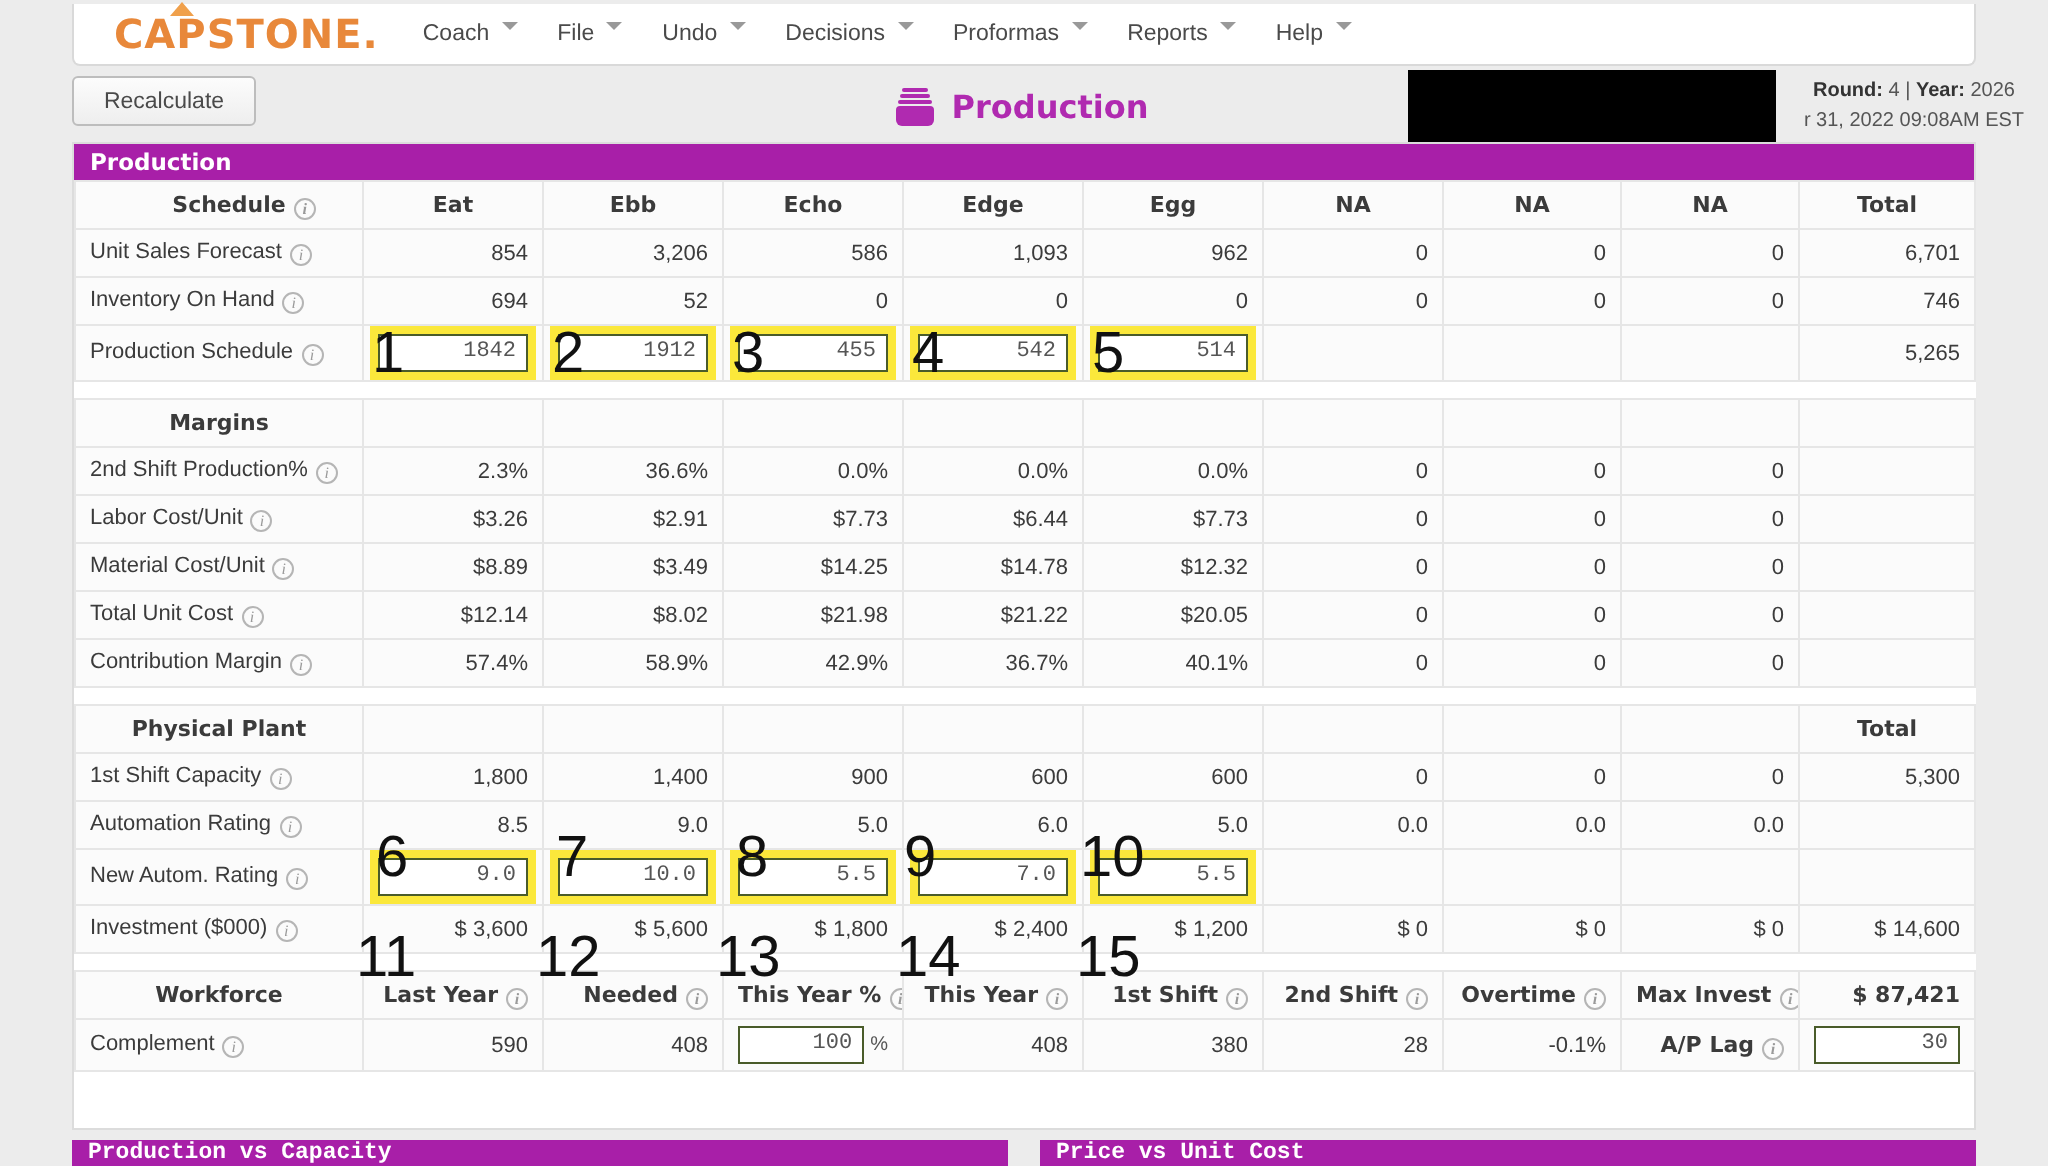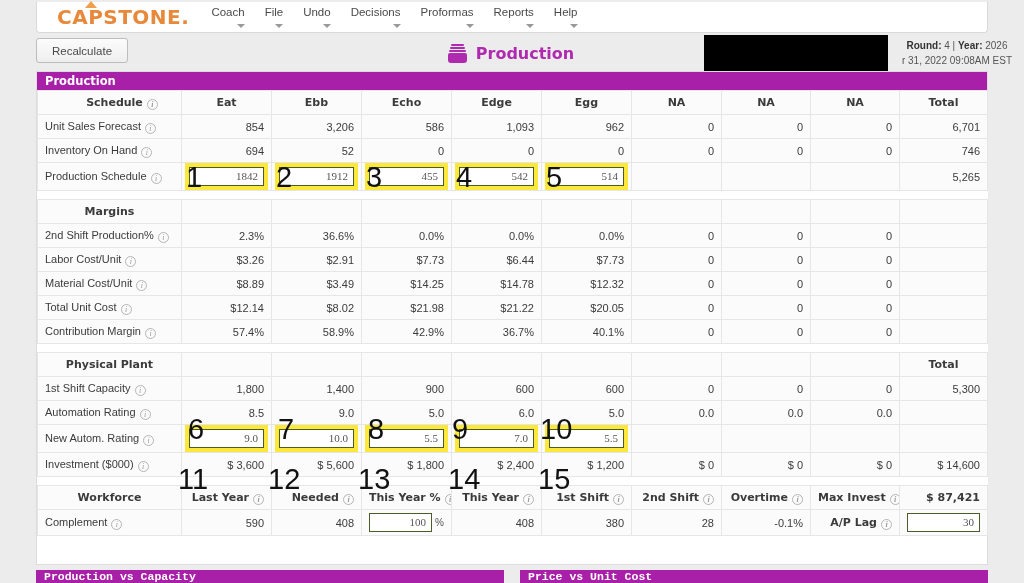--- a/index.html
+++ b/index.html
@@ -31,23 +31,22 @@
   }
   .logo .caret {
     position: absolute; left: 28px; top: -6px;
     width: 0; height: 0;
     border-left: 6px solid transparent;
     border-right: 6px solid transparent;
     border-bottom: 7px solid #f0a04b;
   }
   .menuitem {
     font-size: 11.5px; color: #4a4a4a; padding: 4px 10px;
-    display: flex; align-items: flex-end; gap: 6px; cursor: default;
+    display: flex; align-items: flex-start; gap: 6px; cursor: default;
     white-space: nowrap;
-    flex-direction: column;
   }
   .menuitem .tri {
     width: 0; height: 0;
     border-left: 4px solid transparent;
     border-right: 4px solid transparent;
     border-top: 4px solid #999;
   }
 
   
   .toolbar {
@@ -125,21 +124,21 @@
     vertical-align: -1px; margin-left: 4px;
     font-family: "Liberation Serif", serif; font-style: italic;
   }
 
   
   .inp {
     display: block; width: 100%; height: 19px;
     border: 1px solid #4a5c2a; background: #ffffff;
     font-size: 11px; color: #555; text-align: right;
     padding: 0 5px; line-height: 17px;
-    font-family: Liberation Serif, serif;
+    font-family: Liberation Mono, monospace;
   }
   td.inpcell { padding: 0 4px; position: relative; }
   td.hl { background: #fbfbfb; }
   td.hl .inp { outline: 4px solid #fbe83b; outline-offset: 0px; }
 
   .pctwrap { display:flex; align-items:center; gap:3px; }
   .pctwrap .inp { flex: 1 1 auto; }
   .pctwrap .pct { font-size: 10px; color:#555; }
 
   

